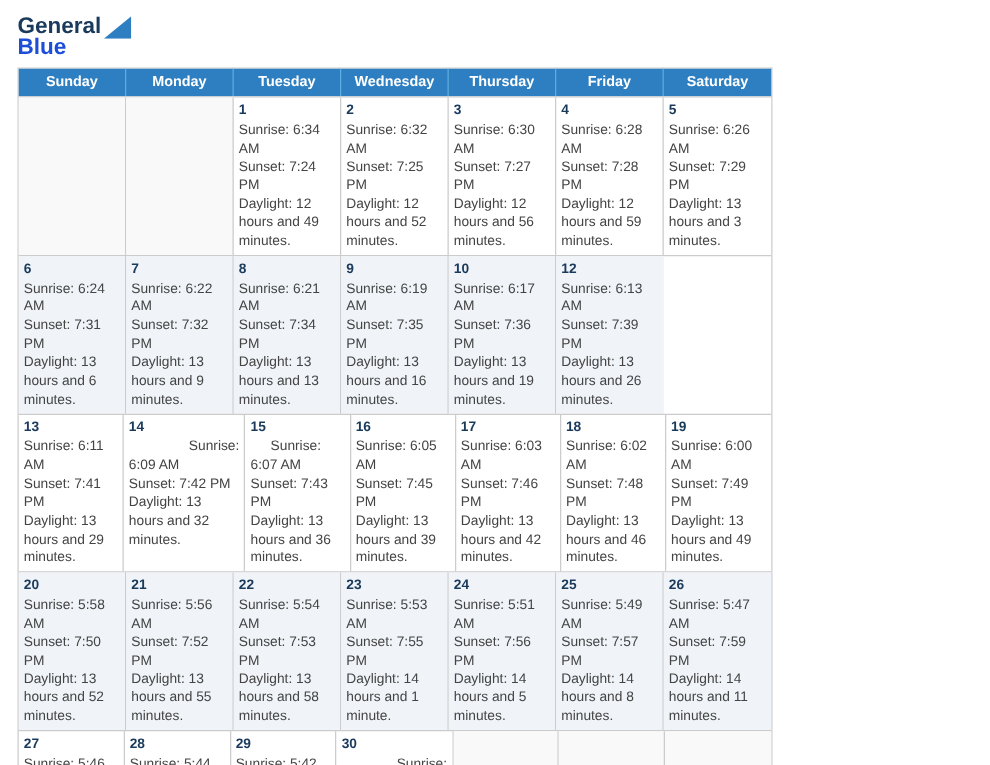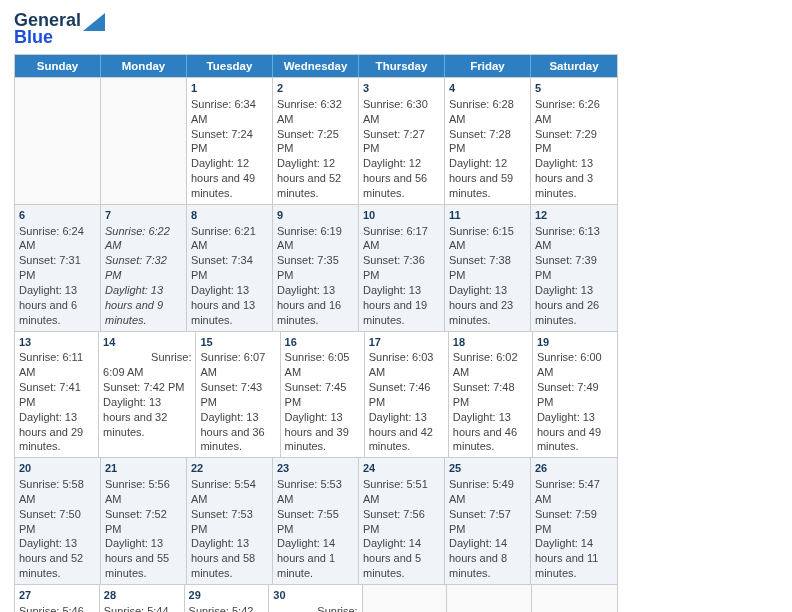--- a/index.html
+++ b/index.html
@@ -157,47 +157,44 @@
 Sunset: 7:28 PM
 Daylight: 12 hours and 59 minutes.</span></div>
           <div class="cal-cell"><span class="day-number">5</span><span class="cell-text" style="white-space: pre-line;">Sunrise: 6:26 AM
 Sunset: 7:29 PM
 Daylight: 13 hours and 3 minutes.</span></div>
         </div>
         <div class="cal-row shaded">
           <div class="cal-cell"><span class="day-number">6</span><span class="cell-text" style="white-space: pre-line;">Sunrise: 6:24 AM
 Sunset: 7:31 PM
 Daylight: 13 hours and 6 minutes.</span></div>
-          <div class="cal-cell"><span class="day-number">7</span><span class="cell-text" style="white-space: pre-line; font-style: italic;">Sunrise: 6:22 AM
+          <div class="cal-cell"><span class="day-number">7</span><span class="cell-text" style="white-space: pre-line;">Sunrise: 6:22 AM
 Sunset: 7:32 PM
 Daylight: 13 hours and 9 minutes.</span></div>
           <div class="cal-cell"><span class="day-number">8</span><span class="cell-text" style="white-space: pre-line;">Sunrise: 6:21 AM
 Sunset: 7:34 PM
 Daylight: 13 hours and 13 minutes.</span></div>
           <div class="cal-cell"><span class="day-number">9</span><span class="cell-text" style="white-space: pre-line;">Sunrise: 6:19 AM
 Sunset: 7:35 PM
 Daylight: 13 hours and 16 minutes.</span></div>
           <div class="cal-cell"><span class="day-number">10</span><span class="cell-text" style="white-space: pre-line;">Sunrise: 6:17 AM
 Sunset: 7:36 PM
 Daylight: 13 hours and 19 minutes.</span></div>
-          <div class="cal-cell"><span class="day-number">11</span><span class="cell-text" style="white-space: pre-line;">Sunrise: 6:15 AM
-Sunset: 7:38 PM
-Daylight: 13 hours and 23 minutes.</span></div>
           <div class="cal-cell"><span class="day-number">12</span><span class="cell-text" style="white-space: pre-line;">Sunrise: 6:13 AM
 Sunset: 7:39 PM
 Daylight: 13 hours and 26 minutes.</span></div>
         </div>
         <div class="cal-row">
           <div class="cal-cell"><span class="day-number">13</span><span class="cell-text" style="white-space: pre-line;">Sunrise: 6:11 AM
 Sunset: 7:41 PM
 Daylight: 13 hours and 29 minutes.</span></div>
           <div class="cal-cell"><span class="day-number">14</span><span class="cell-text" style="white-space: pre-line; margin-left: 48px;">Sunrise: 6:09 AM
 Sunset: 7:42 PM
 Daylight: 13 hours and 32 minutes.</span></div>
-          <div class="cal-cell"><span class="day-number">15</span><span class="cell-text" style="white-space: pre-line;">Sunrise: 6:07 AM
+          <div class="cal-cell"><span class="day-number">15</span><span class="cell-text" style="white-space: pre-line; margin-left: 16px;">Sunrise: 6:07 AM
 Sunset: 7:43 PM
 Daylight: 13 hours and 36 minutes.</span></div>
           <div class="cal-cell"><span class="day-number">16</span><span class="cell-text" style="white-space: pre-line;">Sunrise: 6:05 AM
 Sunset: 7:45 PM
 Daylight: 13 hours and 39 minutes.</span></div>
           <div class="cal-cell"><span class="day-number">17</span><span class="cell-text" style="white-space: pre-line;">Sunrise: 6:03 AM
 Sunset: 7:46 PM
 Daylight: 13 hours and 42 minutes.</span></div>
           <div class="cal-cell"><span class="day-number">18</span><span class="cell-text" style="white-space: pre-line;">Sunrise: 6:02 AM
 Sunset: 7:48 PM

